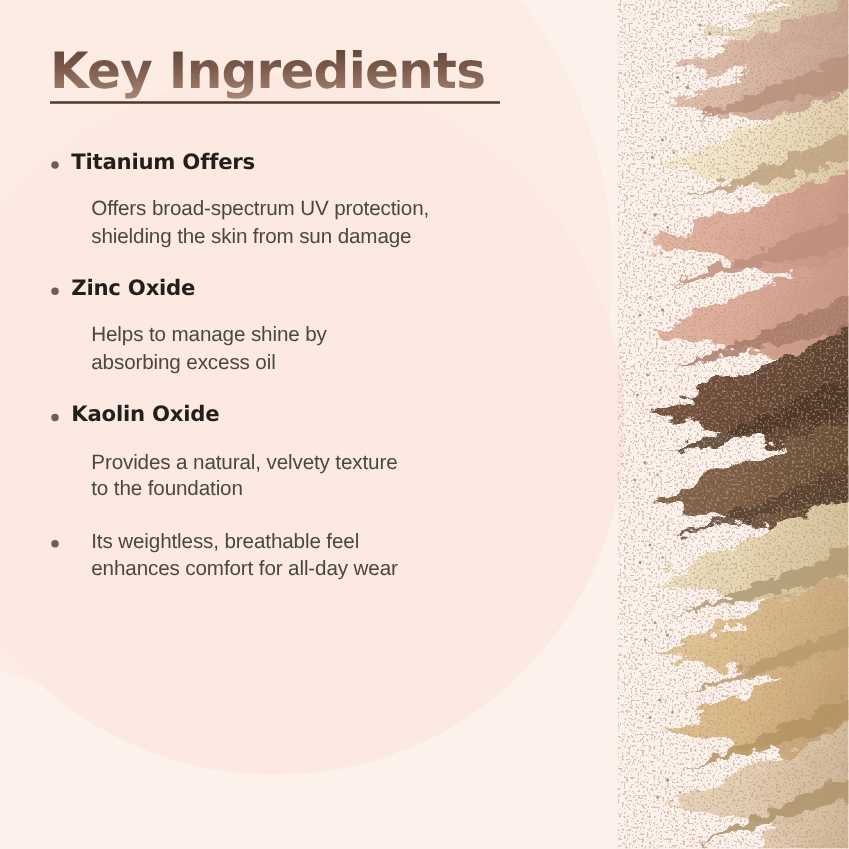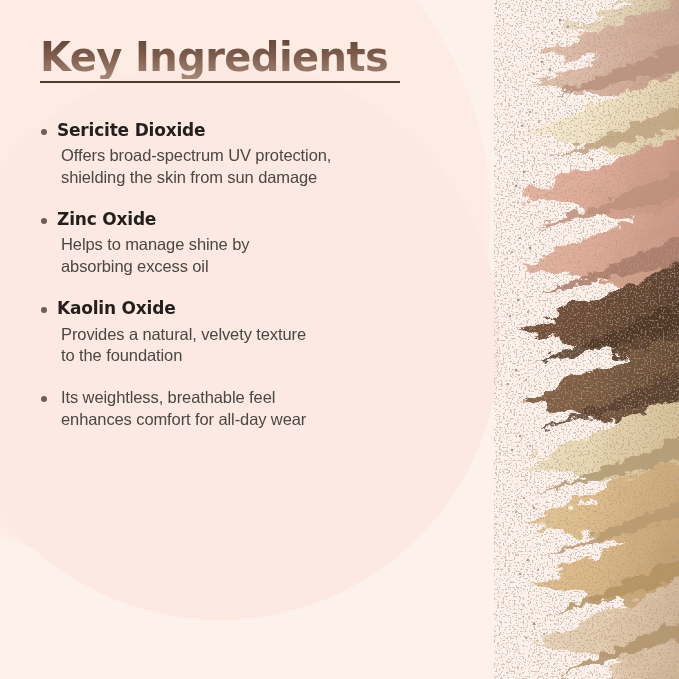--- a/index.html
+++ b/index.html
@@ -117,21 +117,21 @@
     line-height: 1.25;
     margin: 0 0 1px 0;
   }
   .item-desc {
     font-family: "Liberation Sans", sans-serif;
     font-size: 16.5px;
     font-weight: normal;
     color: #4a4744;
     line-height: 1.33;
     letter-spacing: -0.1px;
-    margin: 4px;
+    margin: 16px;
     white-space: pre-line;
   }
 
   
   .swatch {
     position: absolute;
     right: 0;
     top: 0;
     width: 185px;
     height: 679px;
@@ -305,21 +305,21 @@
 
     <div class="title-wrap">
       <h1 class="title">Key Ingredients</h1>
       <div class="title-rule"></div>
     </div>
 
     <ul class="list">
 
       <li class="item">
         <span class="bullet"></span>
-        <p class="item-name">Sericite Dioxide</p>
+        <p class="item-name">Titanium Offers</p>
         <p class="item-desc">Offers broad-spectrum UV protection,
 shielding the skin from sun damage</p>
       </li>
 
       <li class="item">
         <span class="bullet"></span>
         <p class="item-name">Zinc Oxide</p>
         <p class="item-desc">Helps to manage shine by
 absorbing excess oil</p>
       </li>

